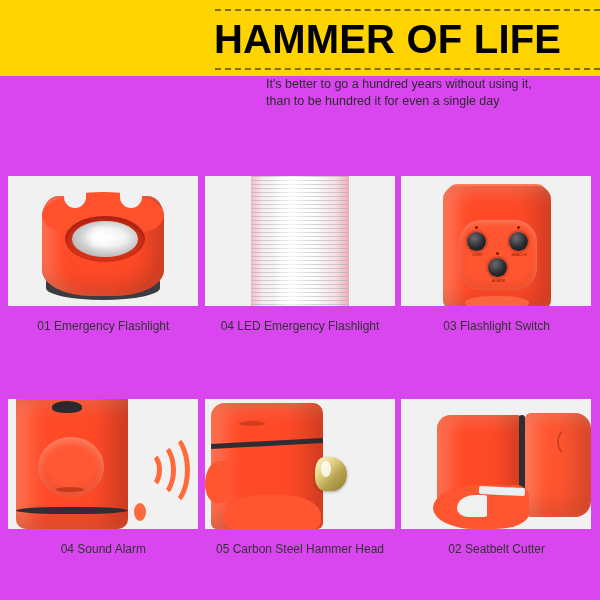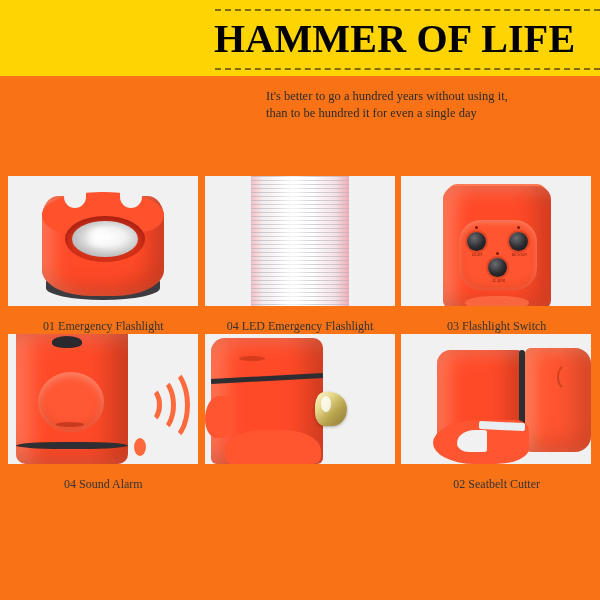--- a/index.html
+++ b/index.html
@@ -10,22 +10,21 @@
     width: 600px;
     height: 600px;
     background: #ffffff;
     font-family: "Liberation Sans", sans-serif;
     overflow: hidden;
   }
   .page {
     position: relative;
     width: 600px;
     height: 600px;
-    background: #f97316;
-    font-family: Liberation Serif, serif;
+    background: #d946ef;
   }
 
   
   .header-band {
     position: absolute;
     left: 0;
     top: 0;
     width: 600px;
     height: 76px;
     background: #ffd400;
@@ -51,40 +50,40 @@
     color: #000000;
     font-size: 40px;
     font-weight: bold;
     letter-spacing: 0.2px;
     white-space: nowrap;
   }
 
   .subtitle {
     position: absolute;
     left: 266px;
-    top: 88px;
+    top: 76px;
     width: 330px;
     color: #2b2b2b;
     font-size: 12.5px;
     line-height: 17px;
   }
   .subtitle-line { display: block; white-space: nowrap; }
 
   
   .grid {
     position: absolute;
     left: 8px;
     top: 176px;
     width: 584px;
   }
   .row {
     display: flex;
     gap: 6px;
   }
-  .row-2 { }
+  .row-2 { margin-top: 66px; }
   .cell {
     width: 216px;
   }
   .thumb {
     position: relative;
     width: 190px;
     height: 130px;
     background: #f1f1f1;
     overflow: hidden;
   }
@@ -568,20 +567,21 @@
       <div class="cell">
         <div class="thumb">
           <div class="hh-body"></div>
           <div class="hh-slit"></div>
           <div class="hh-band"></div>
           <div class="hh-hook"></div>
           <div class="hh-flare"></div>
           <div class="hh-tip"></div>
           <div class="hh-tip-hl"></div>
         </div>
+        <div class="caption">05 Carbon Steel Hammer Head</div>
       </div>
 
       <div class="cell">
         <div class="thumb">
           <div class="sc-left"></div>
           <div class="sc-right"></div>
           <div class="sc-band"></div>
           <div class="sc-arc"></div>
           <div class="sc-hook"></div>
           <div class="sc-blade"></div>

